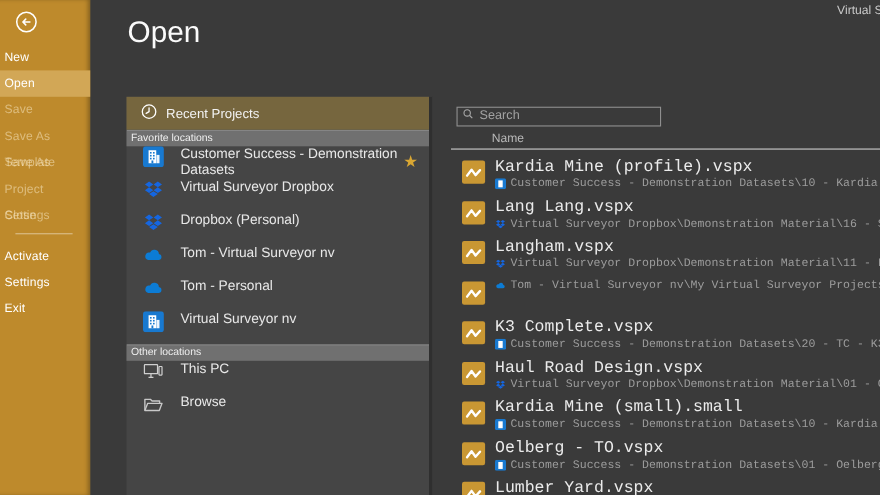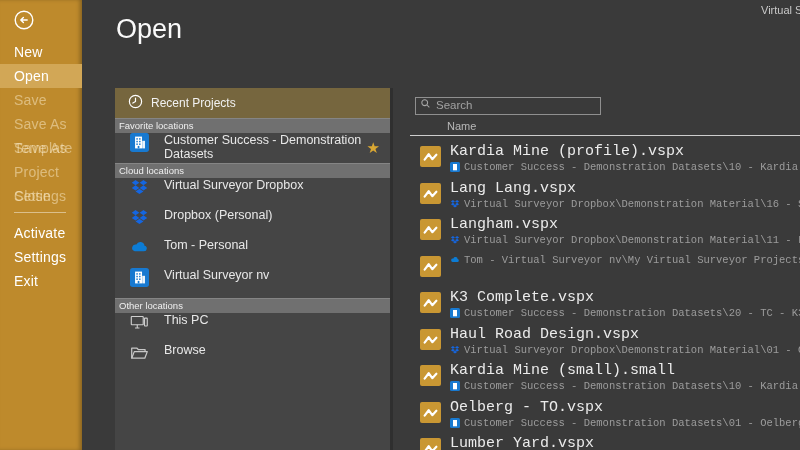--- a/index.html
+++ b/index.html
@@ -7,21 +7,21 @@
        font-family:"Liberation Sans",sans-serif;position:relative;}
   #app{position:absolute;inset:0;width:800px;height:450px;}
 
   
   .sidebar{position:absolute;left:0;top:0;width:82px;height:450px;
            background:var(--c-sidebar-gold,#be8a2c);
            box-shadow:inset -3px 0 4px -1px rgba(0,0,0,.3);}
   .back-button{position:absolute;left:13px;top:9px;width:22px;height:22px;cursor:pointer;}
   .back-button svg{width:22px;height:22px;display:block;}
   .menu{position:absolute;top:40px;left:0;right:0;}
-  .menu-item{height:24px;line-height:24px;padding-left:14px;font-size:14px;color:#ffffff;
+  .menu-item{height:24px;line-height:24px;padding-left:4px;font-size:11px;color:#ffffff;
              cursor:pointer;letter-spacing:.2px;}
   .menu-item.selected{background:var(--c-sidebar-selected,#d2a756);}
   .menu-item.disabled{color:rgba(255,243,214,.48);cursor:default;}
   .menu-divider{height:1px;width:52px;background:rgba(255,255,255,.45);margin:4px 0 8px 14px;}
 
   
   .window-title{position:absolute;left:761px;top:4px;font-size:11px;color:#c9c9c9;white-space:nowrap;}
   .page-title{position:absolute;left:116px;top:14px;font-size:27px;font-weight:400;color:#fafafa;}
 
   
@@ -117,36 +117,43 @@
               <rect x="6" y="9.9" width="1.4" height="1.4"></rect>
               <rect x="8.6" y="9.9" width="1.4" height="1.4"></rect>
               <rect x="7.3" y="12.2" width="1.6" height="2.4"></rect>
             </g>
           </svg>
       </span>
       <span>Customer Success - Demonstration Datasets</span>
       <span class="star">★</span>
     </div>
 
-    <div class="section-header">Cloud locations</div>
     <div class="loc-row">
       <span class="ic">
         <svg viewBox="0 0 24 24" fill="var(--c-dropbox-blue,#1566e0)">
             <path d="M7 2.6 2.2 5.9 7 9.2l4.8-3.3L7 2.6zm10 0-4.8 3.3 4.8 3.3 4.8-3.3L17 2.6zM2.2 12.5 7 15.8l4.8-3.3L7 9.2l-4.8 3.3zm14.8-3.3-4.8 3.3 4.8 3.3 4.8-3.3-4.8-3.3zM7 16.9l5 3.4 5-3.4-5-3.3-5 3.3z"></path>
           </svg>
       </span>
       <span>Virtual Surveyor Dropbox</span>
     </div>
     <div class="loc-row">
       <span class="ic">
         <svg viewBox="0 0 24 24" fill="var(--c-dropbox-blue,#1566e0)">
             <path d="M7 2.6 2.2 5.9 7 9.2l4.8-3.3L7 2.6zm10 0-4.8 3.3 4.8 3.3 4.8-3.3L17 2.6zM2.2 12.5 7 15.8l4.8-3.3L7 9.2l-4.8 3.3zm14.8-3.3-4.8 3.3 4.8 3.3 4.8-3.3-4.8-3.3zM7 16.9l5 3.4 5-3.4-5-3.3-5 3.3z"></path>
           </svg>
       </span>
       <span>Dropbox (Personal)</span>
+    </div>
+    <div class="loc-row">
+      <span class="ic">
+        <svg viewBox="0 0 24 24" fill="var(--c-onedrive-blue,#0c7cd5)">
+            <path d="M6 16.8h11.7a3.5 3.5 0 0 0 .6-6.95 5.3 5.3 0 0 0-10.2-1.5A4.3 4.3 0 0 0 6 16.8Z"></path>
+          </svg>
+      </span>
+      <span>Tom - Virtual Surveyor nv</span>
     </div>
     <div class="loc-row">
       <span class="ic">
         <svg viewBox="0 0 24 24" fill="var(--c-onedrive-blue,#0c7cd5)">
             <path d="M6 16.8h11.7a3.5 3.5 0 0 0 .6-6.95 5.3 5.3 0 0 0-10.2-1.5A4.3 4.3 0 0 0 6 16.8Z"></path>
           </svg>
       </span>
       <span>Tom - Personal</span>
     </div>
     <div class="loc-row">

